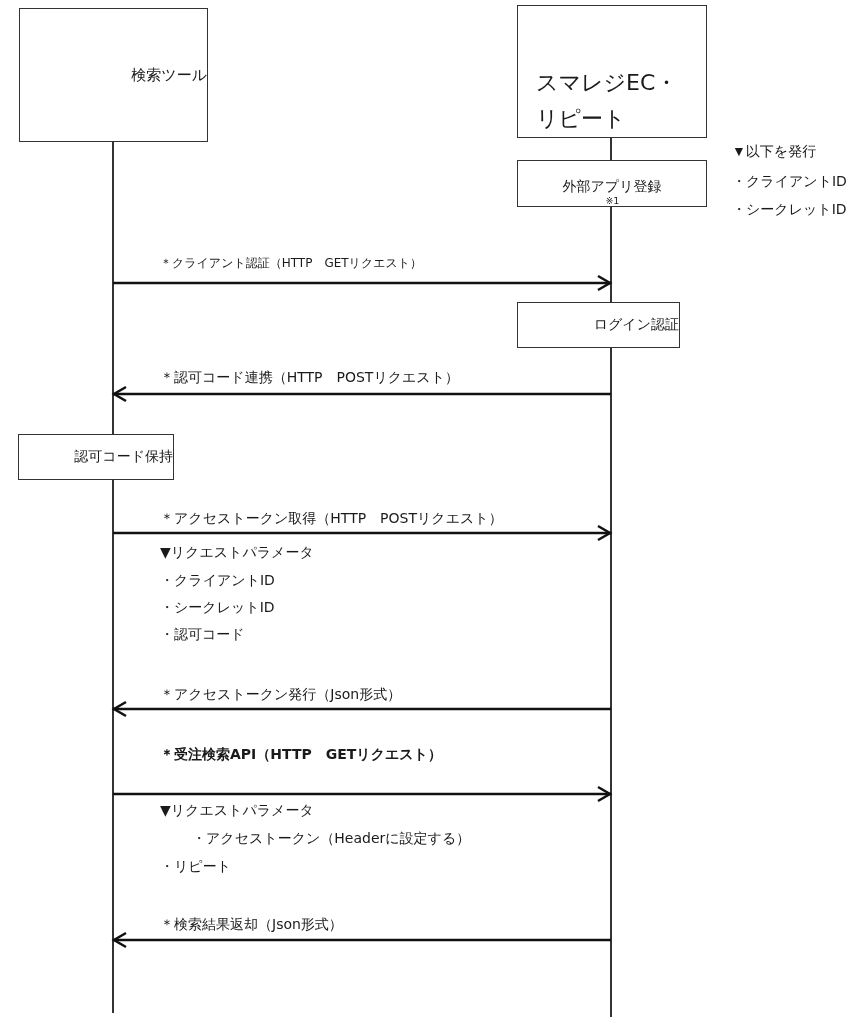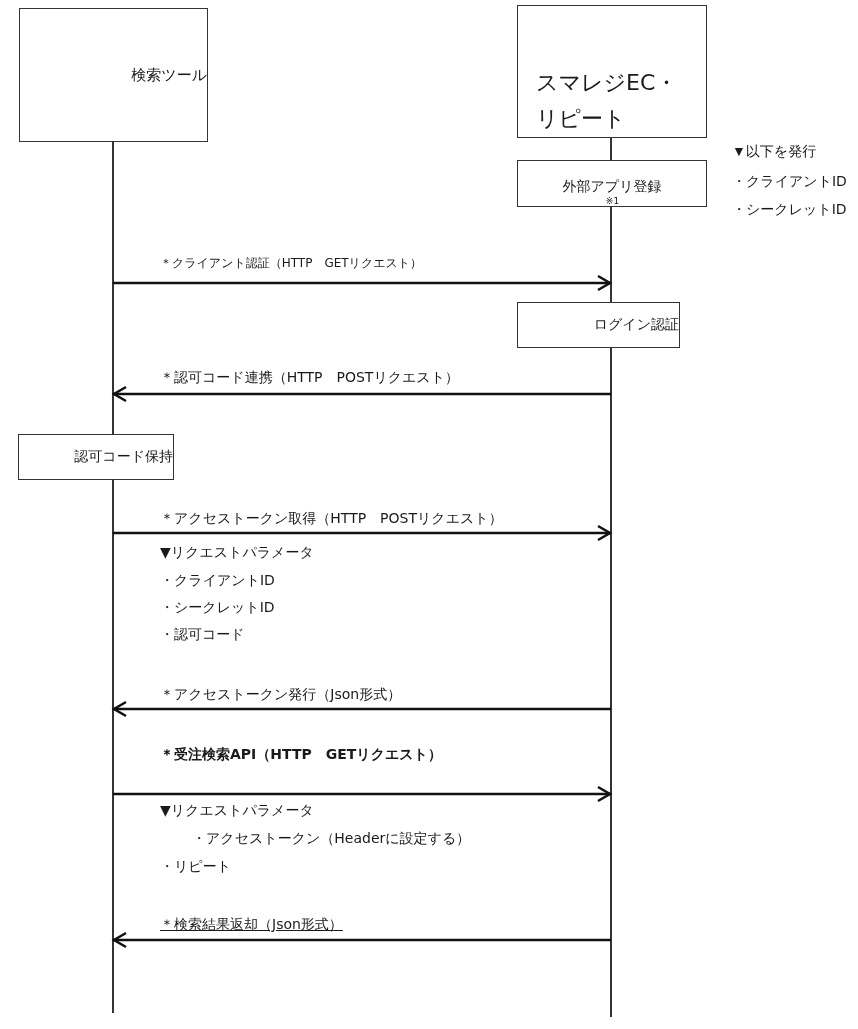--- a/index.html
+++ b/index.html
@@ -40,21 +40,21 @@
 
 <div class="txt" style="left:732px; top:142px; font-size:14px;font-family:Liberation Serif, serif;">▼以下を発行</div>
 <div class="txt" style="left:732px; top:171px; font-size:14px;">・クライアントID</div>
 <div class="txt" style="left:732px; top:199px; font-size:14px;">・シークレットID</div>
 
 <div class="txt" style="left:160px; top:253px; font-size:12px;">＊クライアント認証（HTTP　GETリクエスト）</div>
 <div class="txt" style="left:160px; top:367px; font-size:14px;">＊認可コード連携（HTTP　POSTリクエスト）</div>
 <div class="txt" style="left:160px; top:508px; font-size:14px;">＊アクセストークン取得（HTTP　POSTリクエスト）</div>
 <div class="txt" style="left:160px; top:684px; font-size:14px;text-align:center;">＊アクセストークン発行（Json形式）</div>
 <div class="txt" style="left:160px; top:744px; font-size:14px;font-weight:bold;">＊受注検索API（HTTP　GETリクエスト）</div>
-<div class="txt" style="left:160px; top:914px; font-size:14px;text-decoration:underline;">＊検索結果返却（Json形式）</div>
+<div class="txt" style="left:160px; top:914px; font-size:14px;">＊検索結果返却（Json形式）</div>
 
 <div class="txt" style="left:160px; top:542px; font-size:14px;">▼リクエストパラメータ</div>
 <div class="txt" style="left:160px; top:570px; font-size:14px;">・クライアントID</div>
 <div class="txt" style="left:160px; top:597px; font-size:14px;">・シークレットID</div>
 <div class="txt" style="left:160px; top:624px; font-size:14px;text-align:right;">・認可コード</div>
 
 <div class="txt" style="left:160px; top:800px; font-size:14px;">▼リクエストパラメータ</div>
 <div class="txt" style="left:160px; top:828px; font-size:14px;margin-left:32px;">・アクセストークン（Headerに設定する）</div>
 <div class="txt" style="left:160px; top:856px; font-size:14px;">・リピート</div>
 

